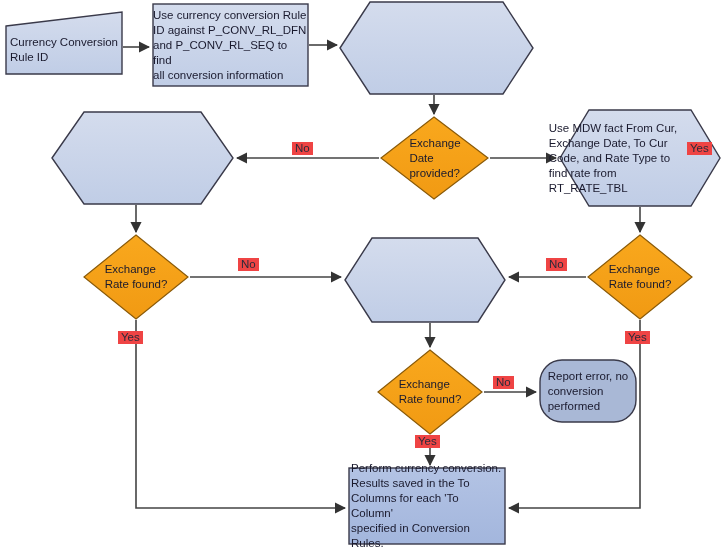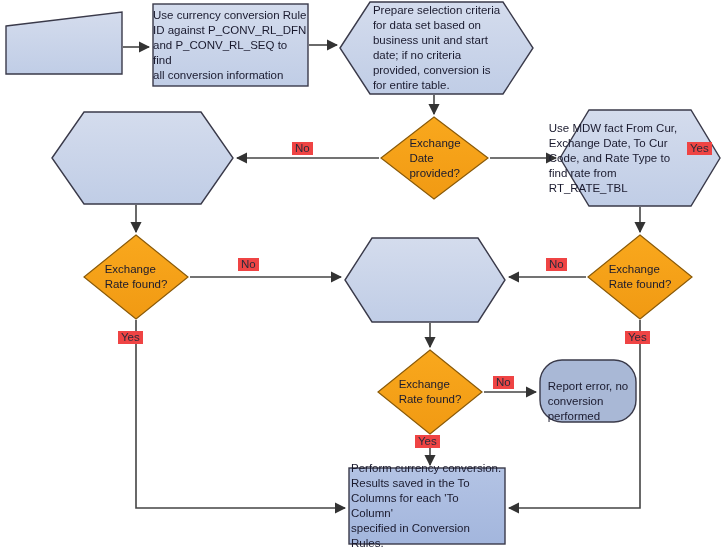--- a/index.html
+++ b/index.html
@@ -117,32 +117,28 @@
 
     <polygon points="640,235 692,277 640,319 588,277" fill="url(#orangeGrad)" stroke="#8a5a08" stroke-width="1.2"></polygon>
 
     <polygon points="430,350 482,392 430,434 378,392" fill="url(#orangeGrad)" stroke="#8a5a08" stroke-width="1.2"></polygon>
 
     <rect x="540" y="360" width="96" height="62" rx="22" ry="22" fill="#a9b8d6" stroke="#3a3a4a" stroke-width="1.4"></rect>
 
     <rect x="349" y="468" width="156" height="76" fill="url(#blueGradDark)" stroke="#3a3a4a" stroke-width="1.4"></rect>
   </svg>
 
+  <div class="node-label" style="left:6px;  top:26px;  width:116px; height:48px;">Currency Conversion
+Rule ID</div>
 
   <div class="node-label" style="left:153px; top:4px;   width:155px; height:82px;">Use currency conversion Rule
 ID against P_CONV_RL_DFN
 and P_CONV_RL_SEQ to find
 all conversion information</div>
 
-  <div class="node-label" style="left:345px; top:2px;   width:183px; height:92px;">Prepare selection criteria
-for data set based on
-business unit and start
-date; if no criteria
-provided, conversion is
-for entire table.</div>
 
   <div class="node-label" style="left:389px; top:122px; width:92px;  height:72px;">Exchange
 Date
 provided?</div>
 
 
   <div class="node-label" style="left:542px; top:114px; width:142px; height:88px;">Use MDW fact From Cur,
 Exchange Date, To Cur
 Code, and Rate Type to
 find rate from
@@ -151,21 +147,21 @@
   <div class="node-label" style="left:88px;  top:243px; width:96px;  height:68px;">Exchange
 Rate found?</div>
 
 
   <div class="node-label" style="left:592px; top:243px; width:96px;  height:68px;">Exchange
 Rate found?</div>
 
   <div class="node-label" style="left:382px; top:358px; width:96px;  height:68px;">Exchange
 Rate found?</div>
 
-  <div class="node-label" style="left:542px; top:360px; width:92px;  height:62px;margin-top:10px;">Report error, no
+  <div class="node-label" style="left:542px; top:360px; width:92px;  height:62px;">Report error, no
 conversion
 performed</div>
 
   <div class="node-label" style="left:351px; top:468px; width:152px; height:76px;">Perform currency conversion.
 Results saved in the To
 Columns for each 'To Column'
 specified in Conversion Rules.</div>
 
   <div class="edge-label" style="left:292px; top:142px;">No</div>
 

